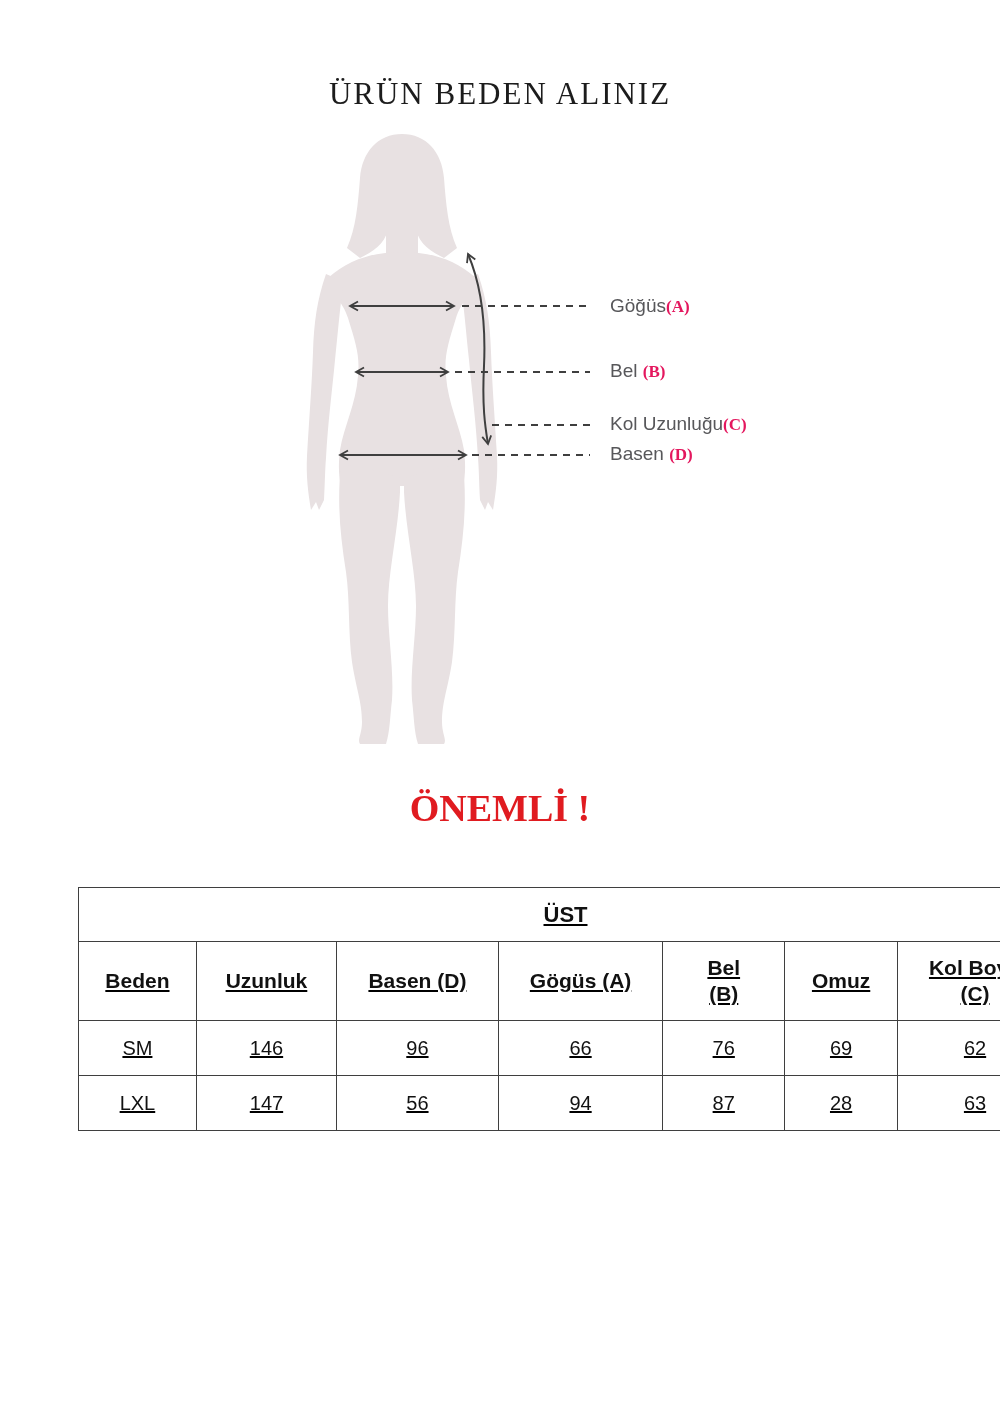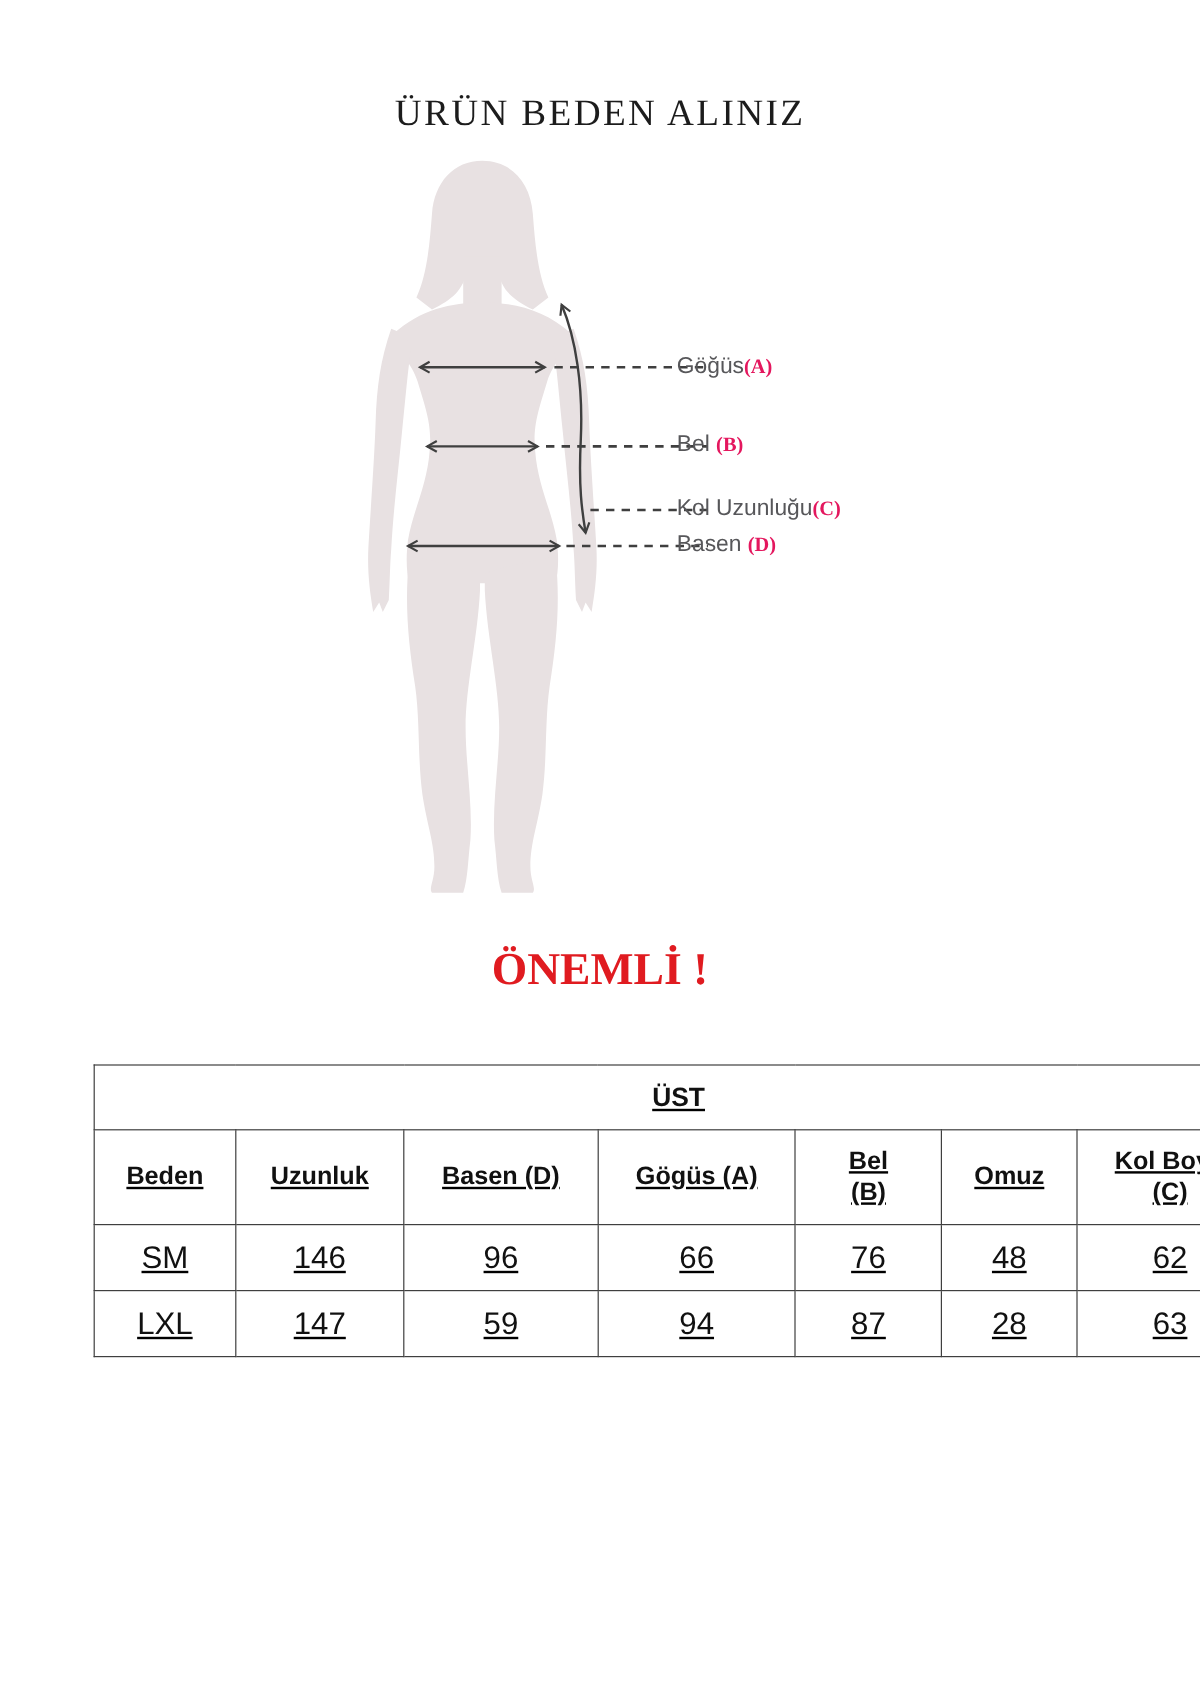--- a/index.html
+++ b/index.html
@@ -12,21 +12,21 @@
   }
   .page-title{
     position:absolute;top:76px;left:0;width:100%;
     text-align:center;
     font-family:"Liberation Serif",serif;
     font-size:31px;letter-spacing:2px;
     color:#1c1c1c;
   }
   .figure-svg{position:absolute;left:280px;top:130px;}
   .m-label{
-    position:absolute;left:564px;height:22px;line-height:22px;
+    position:absolute;left:610px;height:22px;line-height:22px;
     font-size:19px;color:#57575a;white-space:pre;
   }
   .m-letter{
     font-family:"Liberation Serif",serif;
     font-weight:bold;font-size:17px;color:#e4175e;
   }
   .notice-heading{
     position:absolute;top:786px;left:0;width:100%;text-align:center;
     font-family:"Liberation Serif",serif;font-weight:bold;
     font-size:38px;color:#e01b20;
@@ -40,21 +40,21 @@
   table{border-collapse:collapse;width:100%;table-layout:fixed;}
   table.t2{margin-top:-1.6px;}
   td,th{
     border:1.6px solid #3f3f3f;
     text-align:center;vertical-align:middle;
     color:#111111;
     padding:0;
   }
   .section-cell{height:53px;font-weight:bold;font-size:22px;}
   th{height:78px;font-weight:bold;font-size:21px;white-space:pre-line;line-height:1.25;}
-  td.data-cell{height:54px;font-size:26px;font-weight:normal;}
+  td.data-cell{height:54px;font-size:20px;font-weight:normal;}
   table.t2 th{height:49px;}
   table.t2 td.data-cell{height:50px;}
 </style>
 </head>
 <body>
 
 <div class="page">
 
   <div class="page-title">ÜRÜN BEDEN ALINIZ</div>
 
@@ -146,27 +146,27 @@
           <th>Omuz</th>
           <th>Kol Boyu
 (C)</th>
         </tr>
         <tr>
           <td class="data-cell">SM</td>
           <td class="data-cell">146</td>
           <td class="data-cell">96</td>
           <td class="data-cell">66</td>
           <td class="data-cell">76</td>
-          <td class="data-cell">48</td>
+          <td class="data-cell">69</td>
           <td class="data-cell">62</td>
         </tr>
         <tr>
           <td class="data-cell">LXL</td>
           <td class="data-cell">147</td>
-          <td class="data-cell">59</td>
+          <td class="data-cell">56</td>
           <td class="data-cell">94</td>
           <td class="data-cell">87</td>
           <td class="data-cell">28</td>
           <td class="data-cell">63</td>
         </tr>
       </tbody>
     </table>
 
   </div>
 

